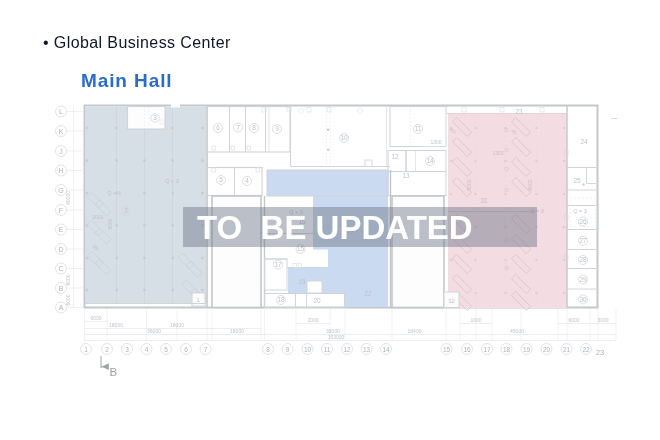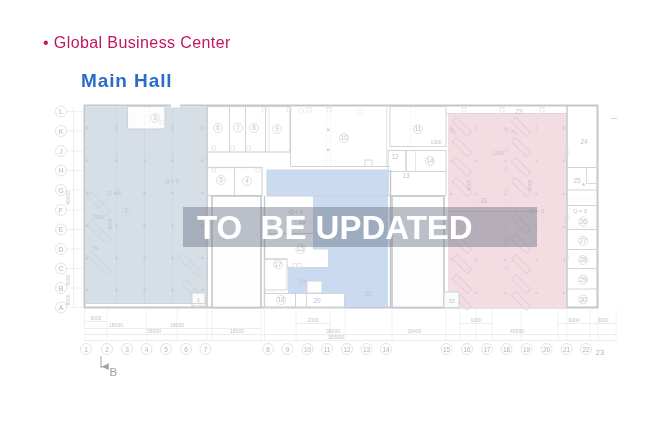--- a/index.html
+++ b/index.html
@@ -1,17 +1,17 @@
 <!DOCTYPE html>
 <html><head>
 <meta charset="utf-8">
 <style>
   html,body{margin:0;padding:0;background:#ffffff;width:660px;height:440px;overflow:hidden;}
   body{font-family:"Liberation Sans",sans-serif;position:relative;}
-  .title{position:absolute;left:43px;top:34px;font-size:16px;letter-spacing:0.4px;color:#be185d;}
+  .title{position:absolute;left:43px;top:34px;font-size:16px;letter-spacing:0.4px;color:#0f172a;}
   .subtitle{position:absolute;left:81px;top:70px;font-size:19px;letter-spacing:0.9px;color:#2b6cc8;font-weight:bold;}
   .banner{position:absolute;left:183px;top:207px;width:354px;height:40px;background:rgba(106,116,132,0.45);}
   .banner span{position:absolute;left:14px;top:2px;color:#ffffff;font-size:33px;font-weight:bold;white-space:pre;}
   svg text{font-family:"Liberation Sans",sans-serif;}
 </style>
 </head>
 <body>
 
 <div class="title">• Global Business Center</div>
 

